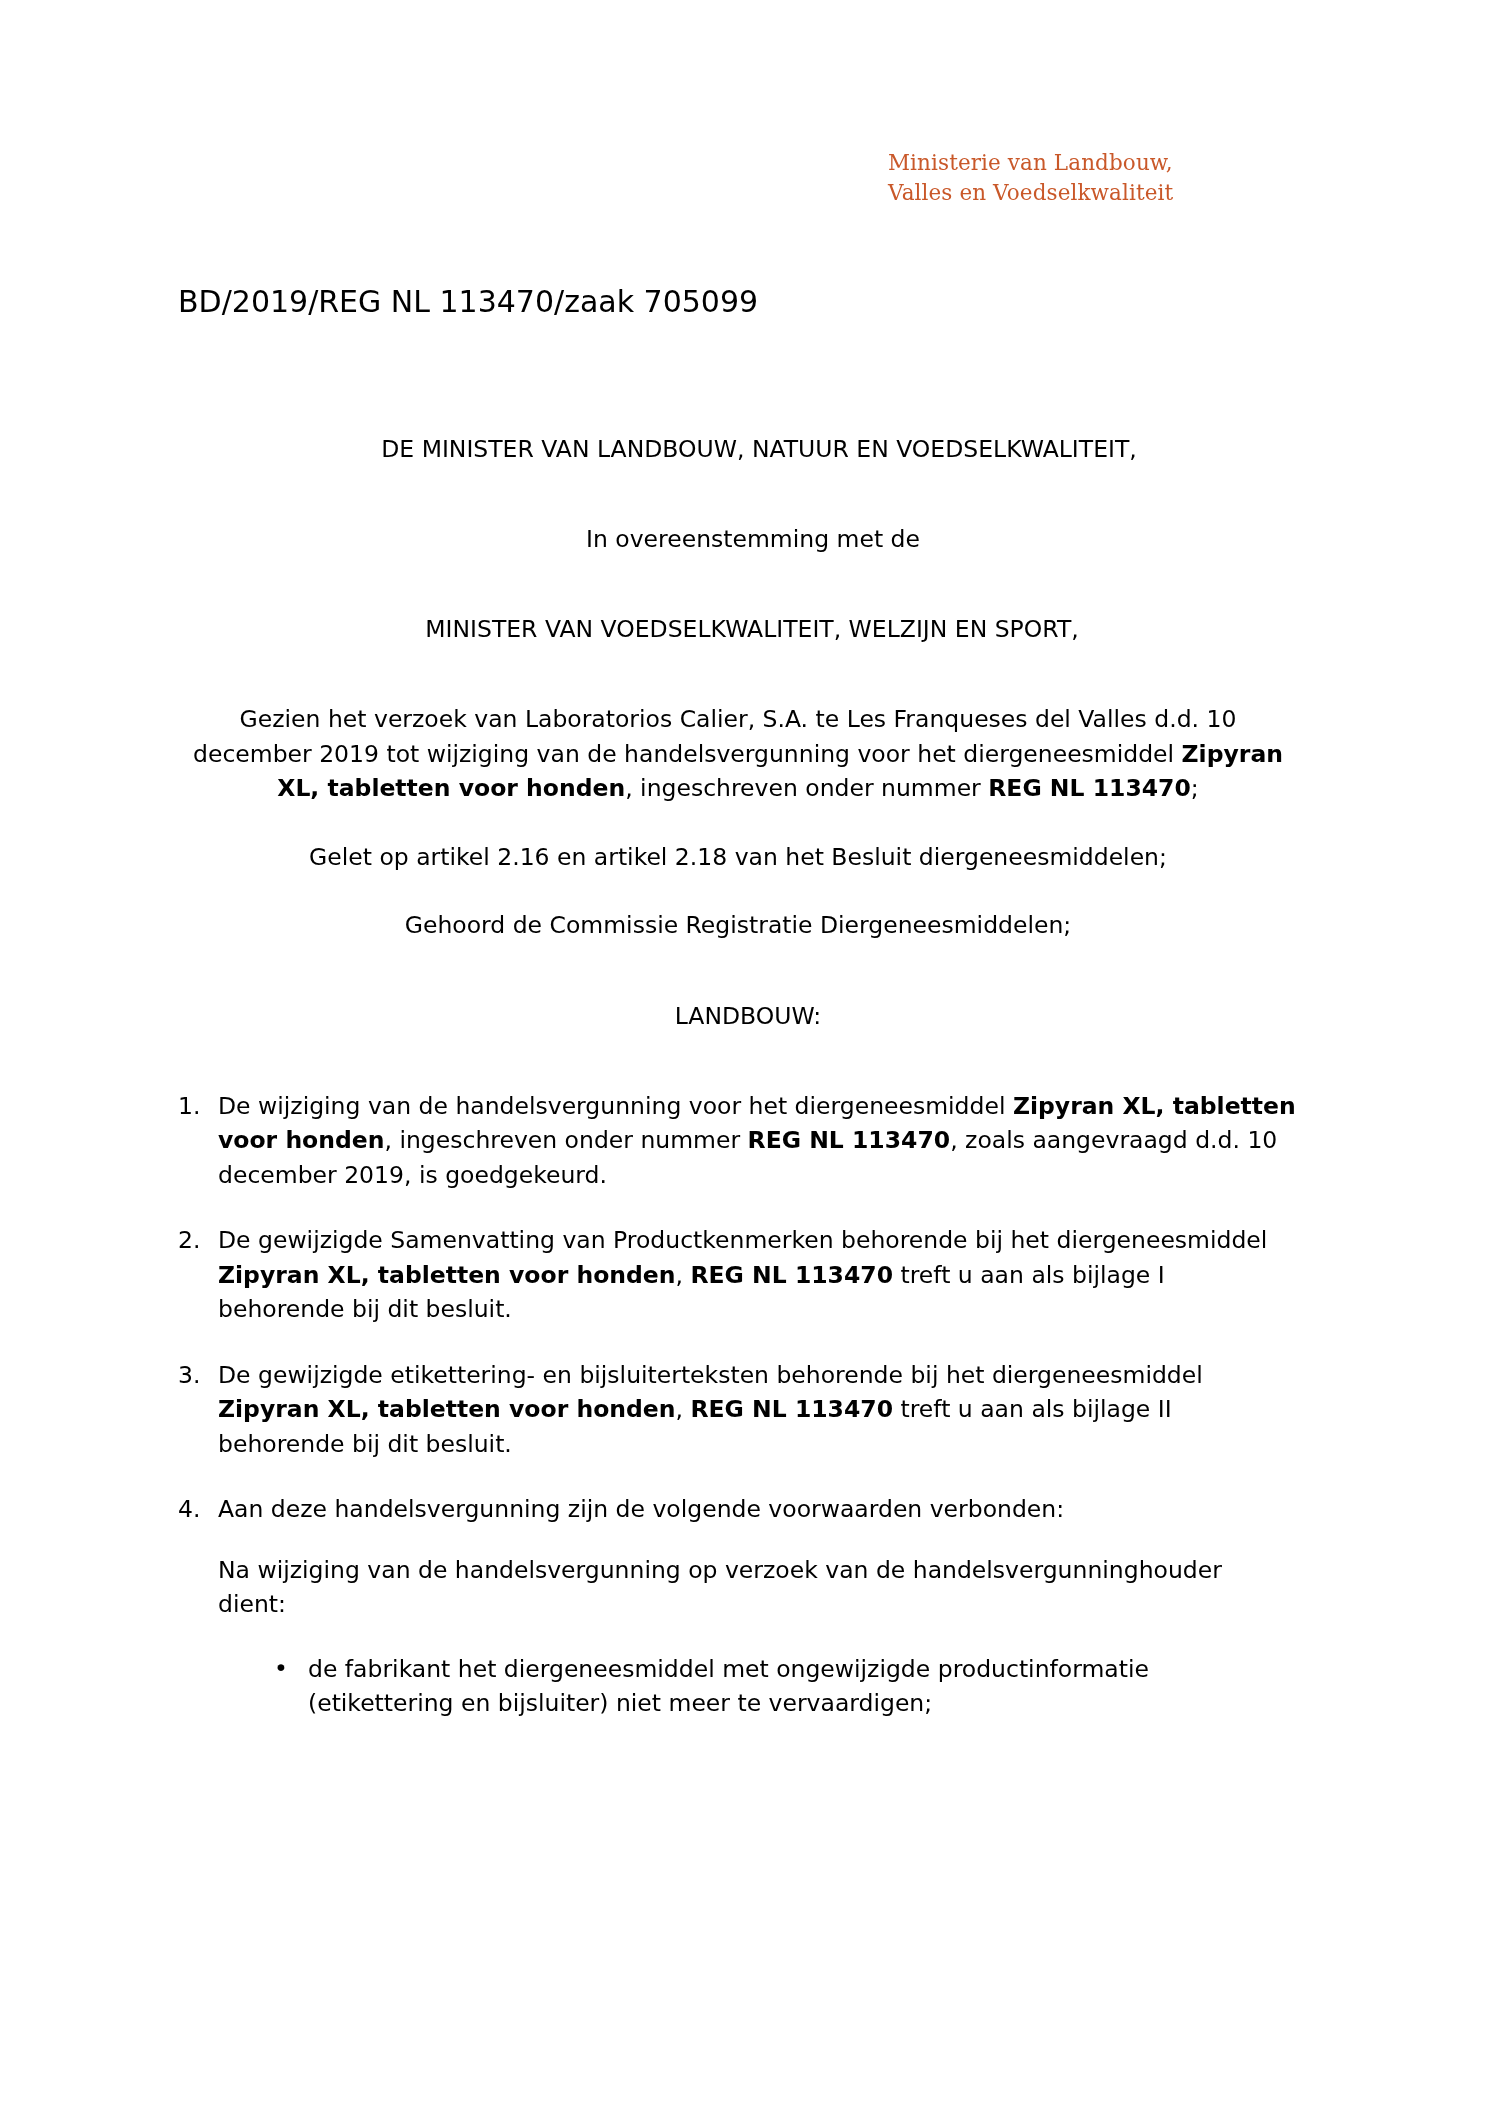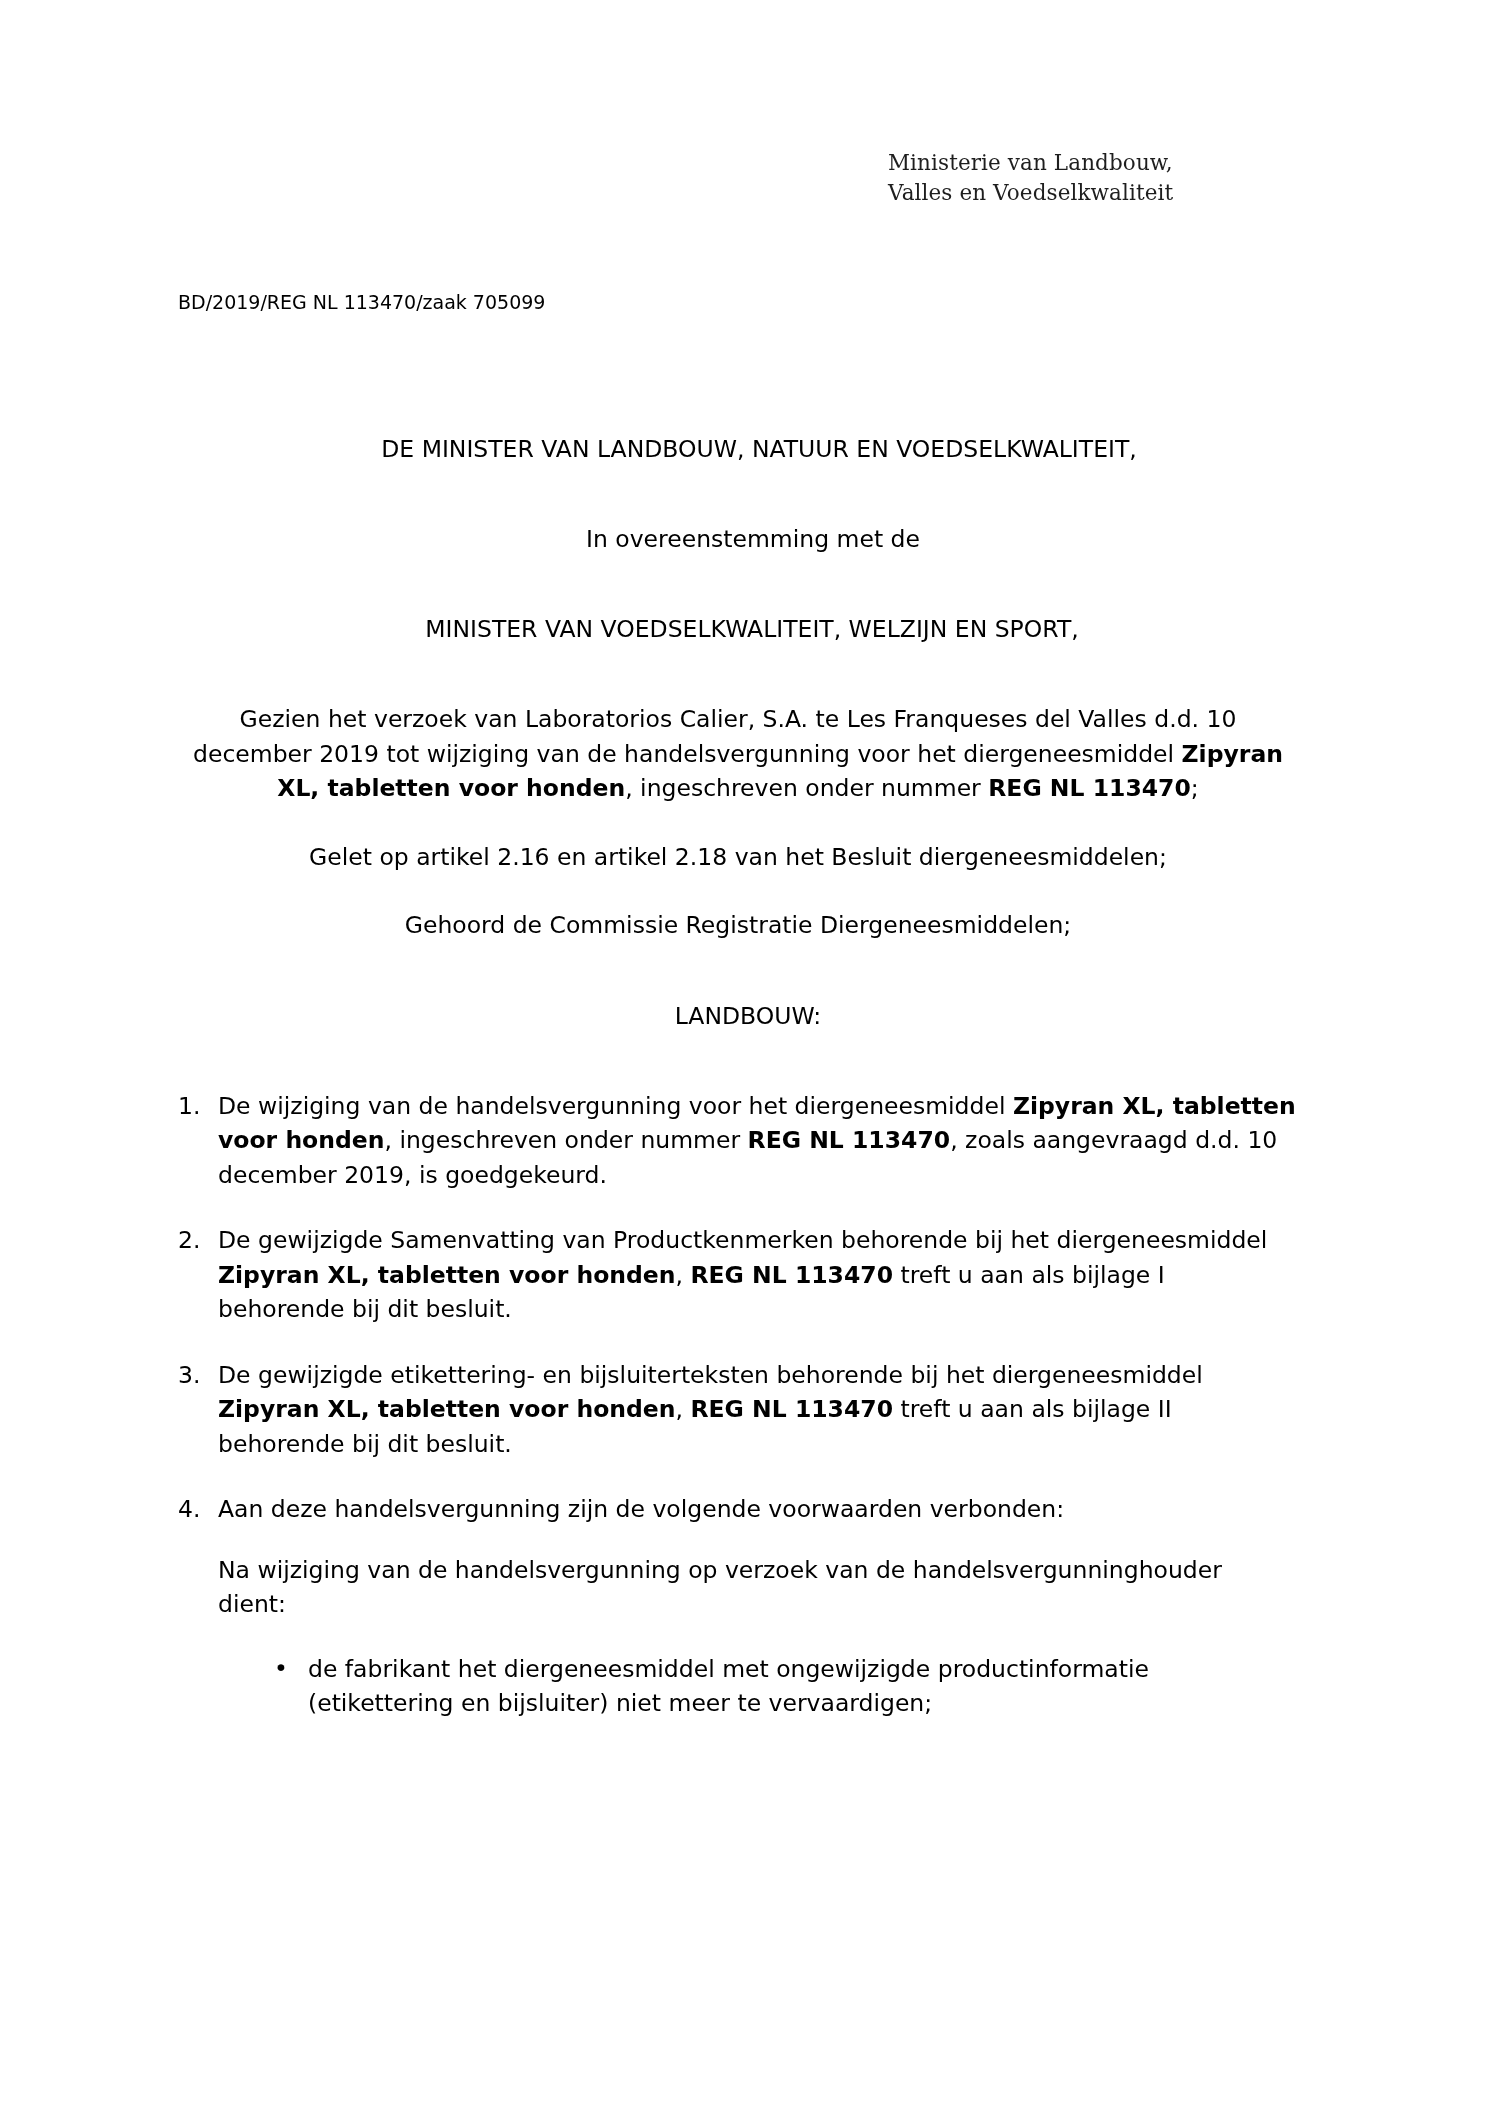--- a/index.html
+++ b/index.html
@@ -25,36 +25,36 @@
     position: absolute;
     left: 888px;
     top: 148px;
     width: 420px;
   }
   .ministry-logo .logo-line {
     font-family: "DejaVu Serif", serif;
     font-size: 21.5px;
     line-height: 30px;
     letter-spacing: 0.1px;
-    color: #000000;
+    color: #c2410c;
     white-space: nowrap;
     filter: blur(0.25px);
     opacity: 0.88;
   }
 
   
   .doc {
     position: absolute;
     left: 178px;
     top: 286px;
     width: 1120px;
   }
 
   .reference {
-    font-size: 19px;
+    font-size: 30px;
     line-height: 32px;
     margin: 0 0 0 0;
     white-space: nowrap;
   }
 
   .centered {
     text-align: center;
     font-size: 23.5px;
     line-height: 34px;
   }

